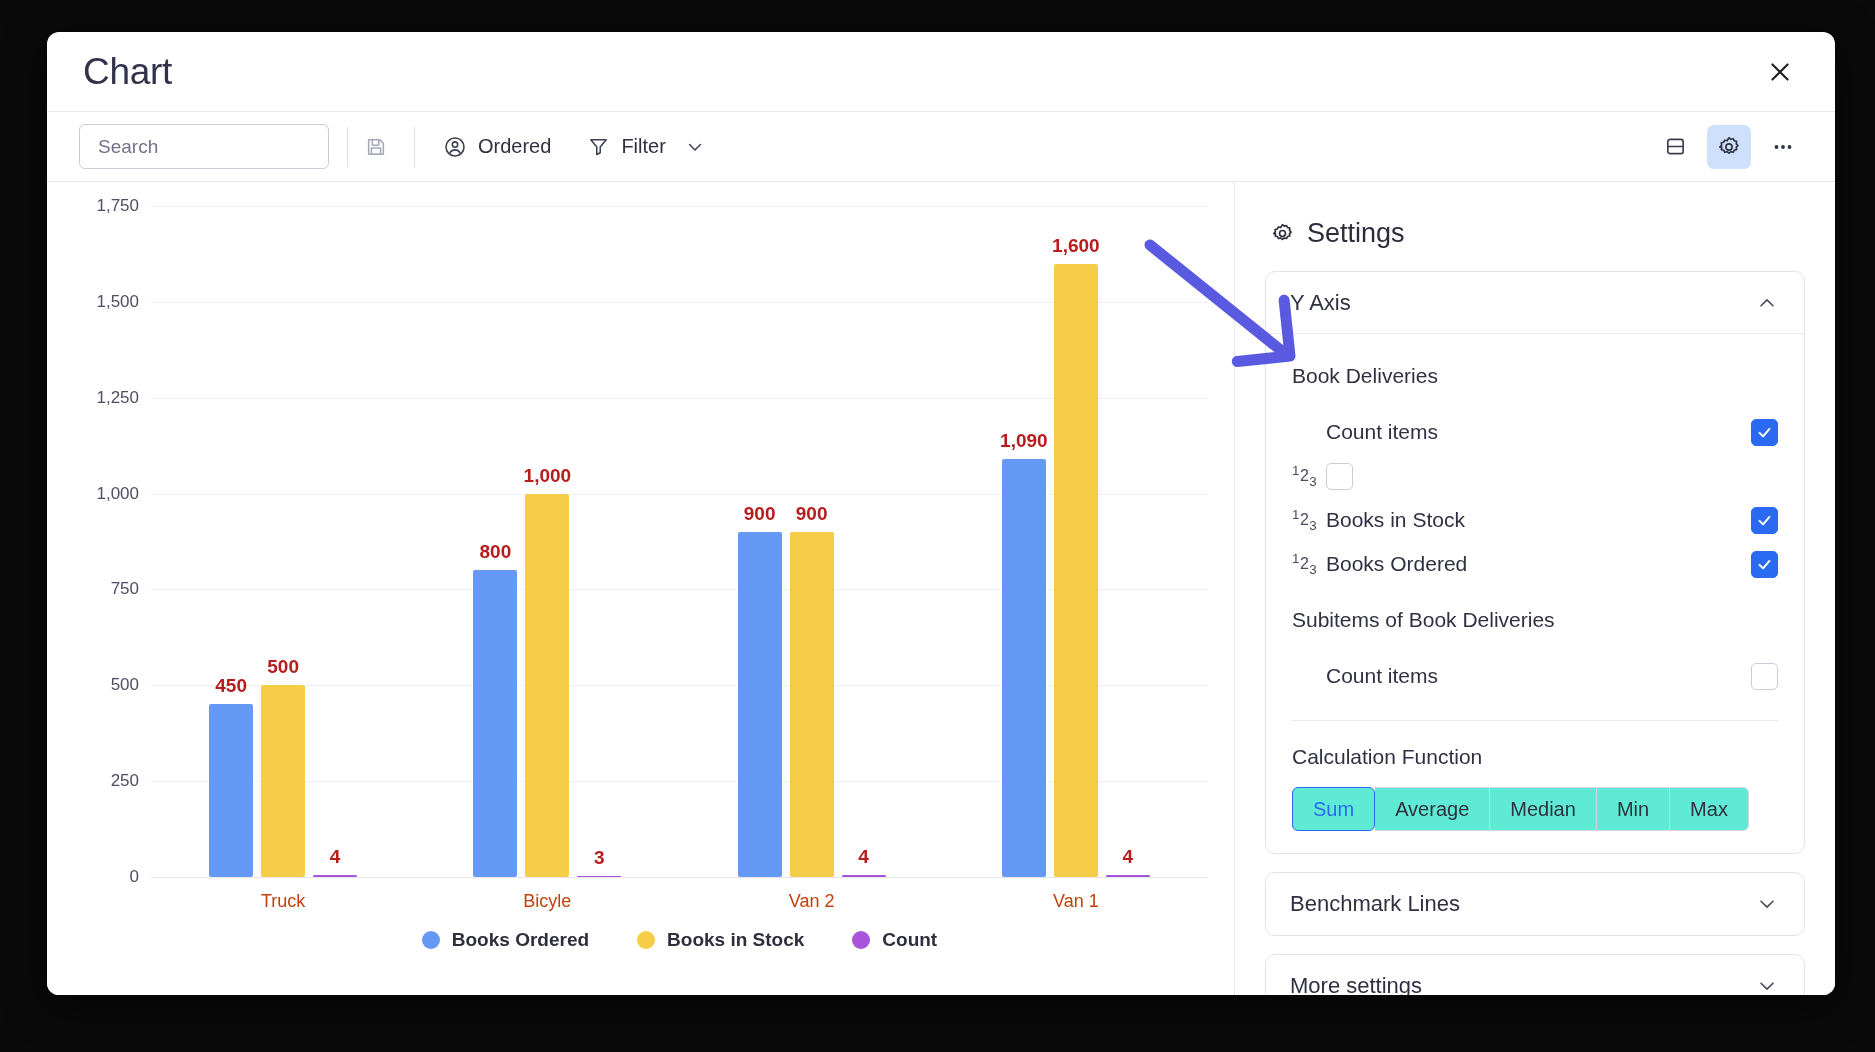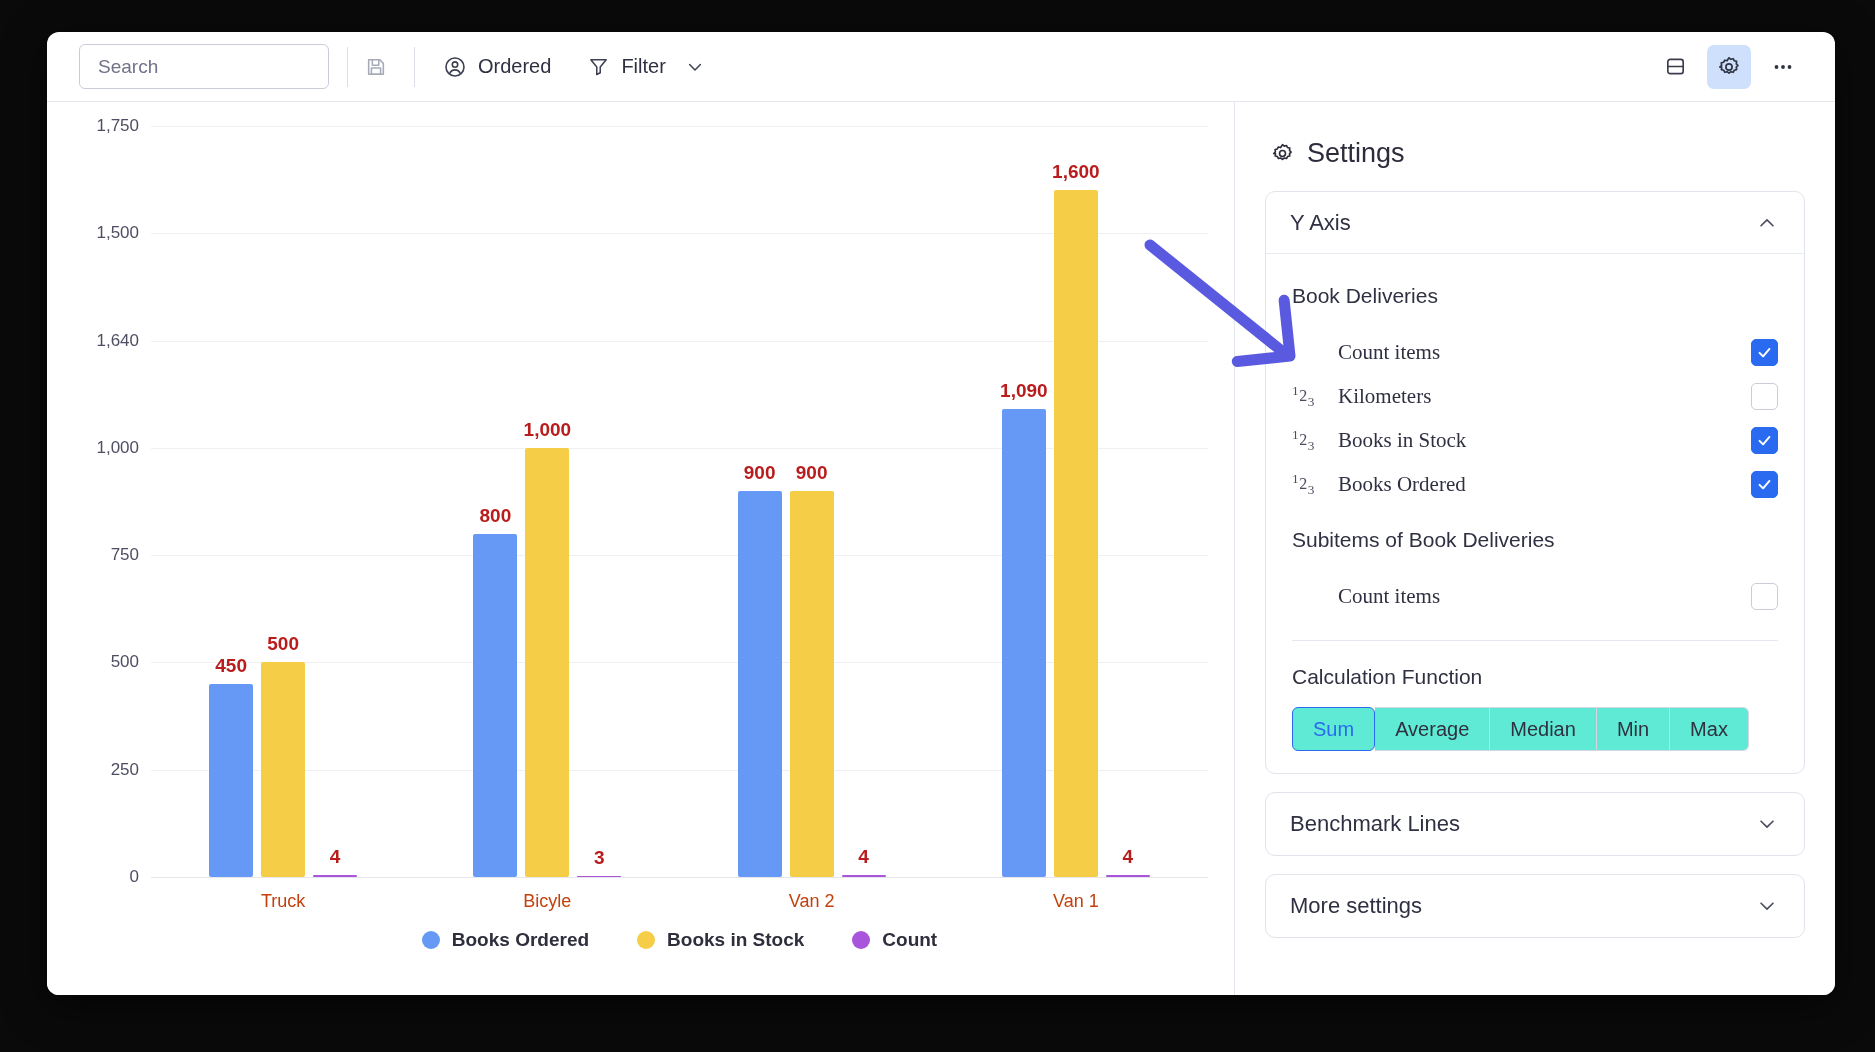--- a/index.html
+++ b/index.html
@@ -178,22 +178,20 @@
   }
   .card-head.bordered { border-bottom: 1px solid #e8eaf1; }
   .card-body { padding: 26px 26px 22px 26px; }
   .sec-label {
     font-size: 21px; color: #2f3142;
     margin: 4px 0 22px 0;
   }
   .opt-row {
     display: flex; align-items: center;
     height: 44px;
-    gap: 12px;
-    font-family: Liberation Serif, serif;
   }
   .opt-name { font-size: 21px; color: #2f3142; flex: 1; }
   .num-ico {
     font-size: 16px; color: #4b4b5e;
     width: 34px; letter-spacing: 0.5px;
     display: inline-block;
   }
   .checkbox {
     width: 27px; height: 27px; border-radius: 5px;
     border: 1px solid #c9ccd9; background: #fff;
@@ -225,20 +223,29 @@
     position: absolute; inset: 0;
     pointer-events: none; z-index: 50;
   }
 </style>
 </head>
 <body>
 
 <div id="root">
   <div class="window">
 
+    <div class="titlebar">
+      <div class="title">Chart</div>
+      <div class="titlebar-spacer"></div>
+      <div class="close-btn">
+        <svg width="26" height="26" viewBox="0 0 24 24" fill="none" stroke="currentColor" stroke-width="1.9" stroke-linecap="round">
+          <path d="M5 5 L19 19 M19 5 L5 19"></path>
+        </svg>
+      </div>
+    </div>
 
     <div class="toolbar">
       <div class="search-box">
         <input class="search-input" type="text" placeholder="Search" style="">
         <svg width="20" height="20" viewBox="0 0 24 24" fill="none" stroke="#5c5c74" stroke-width="1.8" stroke-linecap="round">
           <circle cx="10.5" cy="10.5" r="6.5"></circle>
             <path d="M15.4 15.4 L21 21"></path>
         </svg>
       </div>
 
@@ -307,21 +314,21 @@
               <div class="ytick" style="top: 100%;">0</div>
               <div class="gridline" style="top: 85.7143%;"></div>
               <div class="ytick" style="top: 85.7143%;">250</div>
               <div class="gridline" style="top: 71.4286%;"></div>
               <div class="ytick" style="top: 71.4286%;">500</div>
               <div class="gridline" style="top: 57.1429%;"></div>
               <div class="ytick" style="top: 57.1429%;">750</div>
               <div class="gridline" style="top: 42.8571%;"></div>
               <div class="ytick" style="top: 42.8571%;">1,000</div>
               <div class="gridline" style="top: 28.5714%;"></div>
-              <div class="ytick" style="top: 28.5714%;">1,640</div>
+              <div class="ytick" style="top: 28.5714%;">1,250</div>
               <div class="gridline" style="top: 14.2857%;"></div>
               <div class="ytick" style="top: 14.2857%;">1,500</div>
               <div class="gridline" style="top: 0%;"></div>
               <div class="ytick" style="top: 0%;">1,750</div>
             </div>
           <div class="groups" id="groups">
               <div class="group">
                 <div class="bar-wrap">
                   <div class="bar" style="height: 25.7143%; background: rgb(102, 153, 245);"></div>
                   <div class="bar-label" style="bottom: 25.7143%;">450</div>
@@ -422,21 +429,20 @@
                   <span class="num-ico"></span>
                   <span class="opt-name">Count items</span>
                   <span class="checkbox checked">
                     <svg width="17" height="17" viewBox="0 0 24 24" fill="none" stroke="#fff" stroke-width="2.8" stroke-linecap="round" stroke-linejoin="round">
                       <path d="M5 12.5 L10 17.5 L19 7"></path>
                     </svg>
                   </span>
                 </div>
                 <div class="opt-row">
                   <span class="num-ico"><sup>1</sup>2<sub>3</sub></span>
-                  <span class="opt-name">Kilometers</span>
                   <span class="checkbox"></span>
                 </div>
                 <div class="opt-row">
                   <span class="num-ico"><sup>1</sup>2<sub>3</sub></span>
                   <span class="opt-name">Books in Stock</span>
                   <span class="checkbox checked">
                     <svg width="17" height="17" viewBox="0 0 24 24" fill="none" stroke="#fff" stroke-width="2.8" stroke-linecap="round" stroke-linejoin="round">
                       <path d="M5 12.5 L10 17.5 L19 7"></path>
                     </svg>
                   </span>

